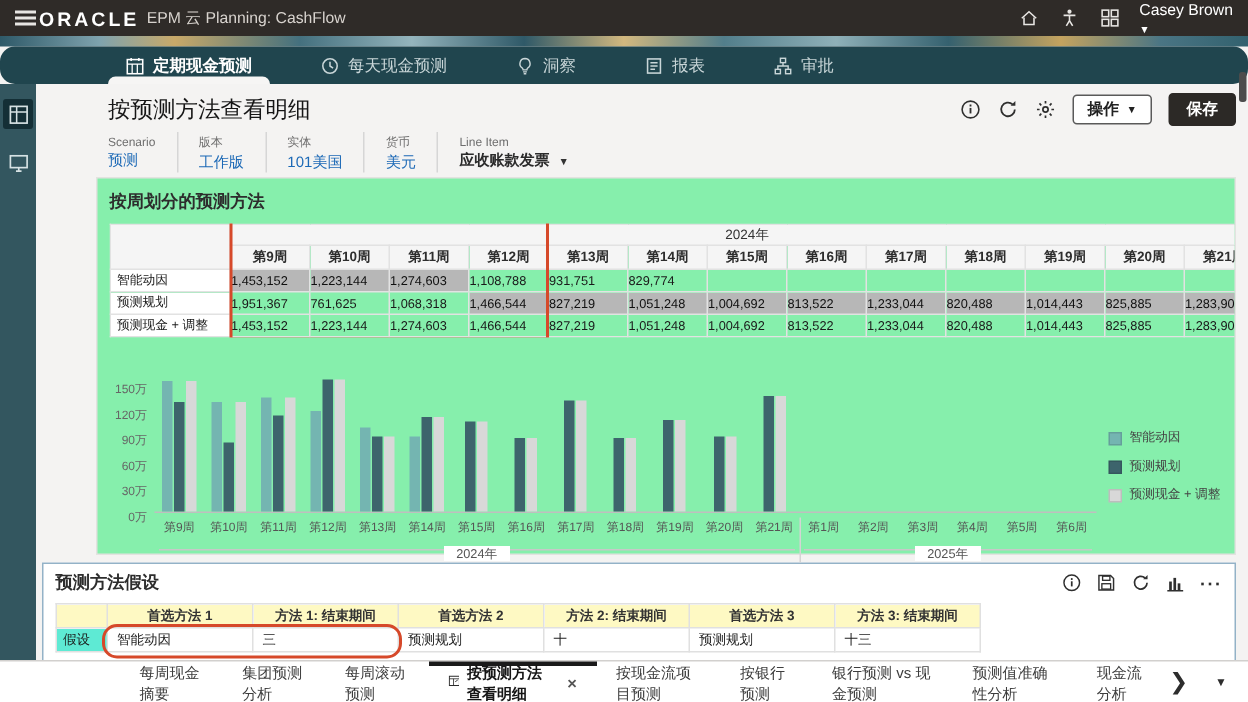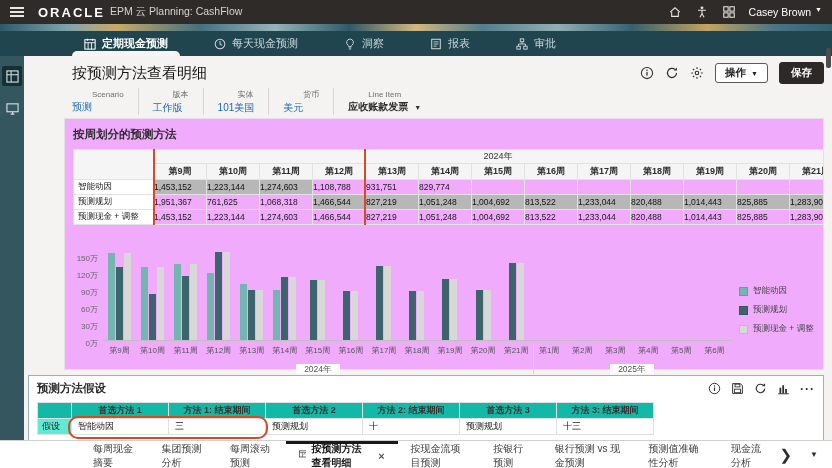--- a/index.html
+++ b/index.html
@@ -4,33 +4,33 @@
 <style>
   * { margin:0; padding:0; box-sizing:border-box; }
   html,body { width:832px; height:468px; overflow:hidden;
     font-family:"Liberation Sans","DejaVu Sans",sans-serif; background:#f4f3f2; }
   svg { display:block; }
 
   
   .topbar { height:24px; background:#2f2b28; display:flex; align-items:center; padding:0 10px; color:#fff; }
   .hamburger { width:14px; display:flex; flex-direction:column; gap:2px; cursor:pointer; }
   .hamburger i { height:2px; background:#e8e6e3; display:block; }
-  .brand { font-size:13px; font-weight:bold; letter-spacing:2px; margin-left:14px; }
+  .brand { font-size:13px; font-weight:bold; letter-spacing:2px; margin-left:2px; }
   .app-name { font-size:10.5px; color:#d8d3ce; margin-left:5px; }
   .top-right { margin-left:auto; display:flex; align-items:center; gap:13px; }
   .top-ic { width:14px; height:14px; color:#e8e6e3; cursor:pointer; }
-  .user { font-size:10.5px; display:flex; align-items:flex-start; gap:4px; cursor:pointer; }
+  .user { font-size:10.5px; display:flex; align-items:flex-start; gap:4px; cursor:pointer;flex-direction:column; }
   .user .caret { font-size:7px; }
 
   
   .banner { height:7px;
     background:linear-gradient(90deg,#2e5968,#7fa3ae 8%,#c8a969 14%,#44707e 24%,#94b4bc 33%,#2f5968 42%,#d2b87f 50%,#527e8b 58%,#8fb0b8 67%,#35616f 76%,#c4a35f 85%,#4a7584 93%,#32616e); }
 
   
-  .navbar { height:25px; background:#20454e; display:flex; align-items:center; gap:46px; padding:0 0 0 84px; }
+  .navbar { height:25px; background:#20454e; display:flex; align-items:center; gap:46px; padding:0 0 0 84px;border-radius:10px; }
   .nav-tab { position:relative; height:100%; display:flex; align-items:center; gap:6px;
     font-size:11px; color:#c9d6d8; cursor:pointer; }
   .nav-tab .nicon { width:12px; height:12px; }
   .nav-tab.active { color:#fff; font-weight:bold; }
   .nav-tab.active::after { content:""; position:absolute; left:-12px; right:-12px; bottom:0; height:5px;
     background:#f6f5f4; border-radius:5px 5px 0 0; }
 
   
   .content-row { display:flex; height:384px; position:relative; }
   .sidebar { width:24px; background:#33565f; display:flex; flex-direction:column; align-items:center;
@@ -52,27 +52,27 @@
     color:#222; padding:2px 9px; cursor:pointer; display:flex; gap:5px; align-items:center; }
   .btn-ops .caret { font-size:7px; }
   .btn-save { background:#2c2926; color:#fff; border:1px solid #2c2926; border-radius:3px;
     font-size:10.5px; font-weight:bold; padding:3px 11px; cursor:pointer; }
 
   
   .pov { display:flex; height:27px; align-items:stretch; margin:2px 0 3px 8px; }
   .pov-item { display:flex; flex-direction:column; justify-content:center; padding:0 14px;
     border-left:1px solid #d6d6d6; cursor:pointer; }
   .pov-item:first-child { border-left:none; padding-left:0; }
-  .pov-label { font-size:8px; color:#6e6e6e;margin-left:20px; }
+  .pov-label { font-size:8px; color:#6e6e6e; }
   .pov-value { font-size:10px; color:#1c69b6; margin-top:1px; }
   .pov-item.dark .pov-value { color:#2b2b2b; font-weight:bold; }
   .pov-value .caret { font-size:7px; color:#333; margin-left:6px; }
 
   
-  .main-panel { background:#f0abfc; border:1px solid #e3e2e0; padding:8px 0 2px 8px; height:252px; }
+  .main-panel { background:#86efac; border:1px solid #e3e2e0; padding:8px 0 2px 8px; height:252px; }
   .grid-title { font-size:11.5px; font-weight:bold; color:#2d2d2d; margin-bottom:7px; }
   .grid-wrap { position:relative; display:inline-block; max-width:100%; overflow:hidden; }
   table.gt { border-collapse:collapse; table-layout:fixed; width:769px; }
   .gt th,.gt td { border:1px solid #e2e2e2; font-weight:normal; overflow:hidden; white-space:nowrap; }
   .gt tr.yr th { height:14px; background:#f5f5f5; font-size:9px; color:#333; text-align:center; }
   .gt th.corner { background:#fbfbfb; }
   .gt tr.wk th { height:16px; background:#f5f5f5; font-size:9px; font-weight:bold; color:#2d2d2d; text-align:center; }
   .gt td { height:15px; font-size:8.5px; color:#1a1a1a; }
   .gt td.rl { padding-left:4px; background:#fff; }
   .gt td.val { text-align:left; padding-right:5px; }
@@ -102,21 +102,21 @@
   
   .assump-panel { background:#fff; border:1px solid #93b2c7; margin:5px 0 0 -36px; padding:5px 8px 8px 8px; height:74px; }
   .assump-head { display:flex; align-items:center; }
   .assump-title { font-size:11.5px; font-weight:bold; color:#2d2d2d; }
   .assump-icons { margin-left:auto; display:flex; gap:10px; align-items:center; color:#2f2f2f; }
   .assump-icons .icon-btn { width:13px; height:13px; }
   .assump-icons .more { font-size:12px; font-weight:bold; letter-spacing:1px; cursor:pointer; }
   .assump-wrap { position:relative; margin-top:6px; display:inline-block; }
   table.at { border-collapse:collapse; table-layout:fixed; }
   .at th,.at td { border:1px solid #e0e0e0; height:16px; white-space:nowrap; overflow:hidden; }
-  .at th { background:#14b8a6; font-size:9px; font-weight:bold; color:#333; text-align:center; }
+  .at th { background:#fef9c3; font-size:9px; font-weight:bold; color:#333; text-align:center; }
   .at td { font-size:9px; color:#1a1a1a; padding-left:6px; }
   .at td.rl { background:#5eead4; padding-left:4px; }
   .red-pill { position:absolute; left:31px; top:14px; width:200px; height:23px;
     border:2px solid #d6492a; border-radius:10px; pointer-events:none; }
 
   
   .bottom-bar { height:28px; background:#fff; border-top:1px solid #d2d0ce; display:flex;
     align-items:stretch; padding-left:80px; }
   .bt-tab { display:flex; align-items:center; gap:5px; padding:0 13px; font-size:10px; color:#3d3d3d;
     cursor:pointer; border-top:3px solid transparent; }

